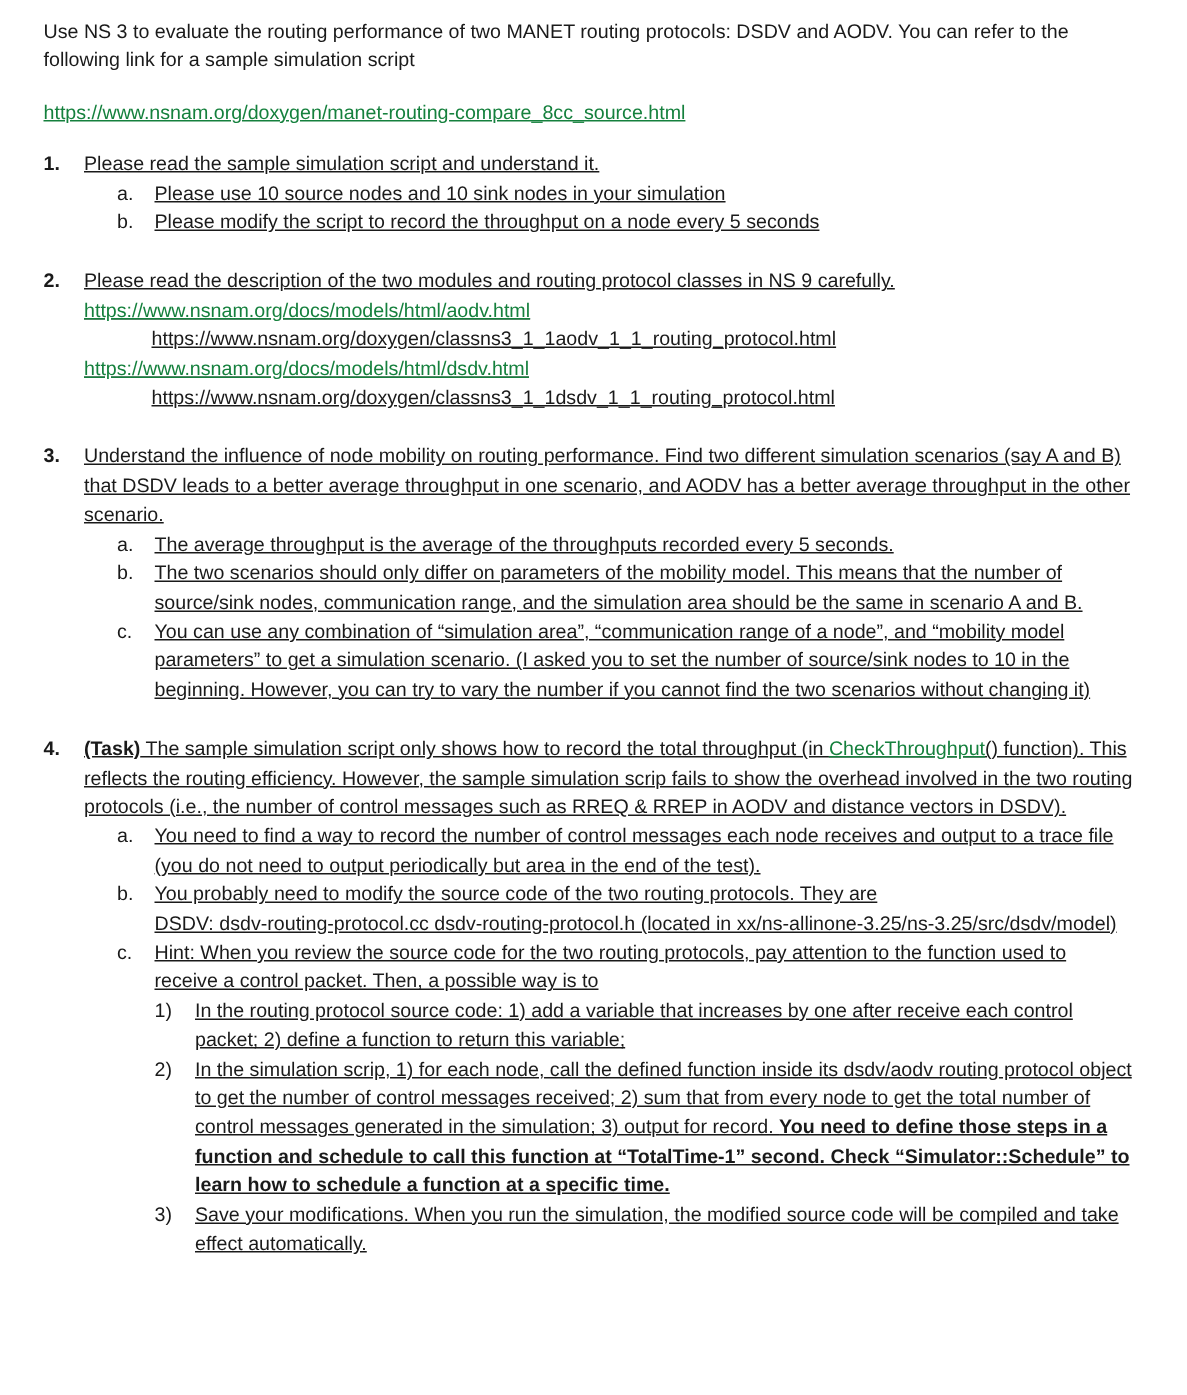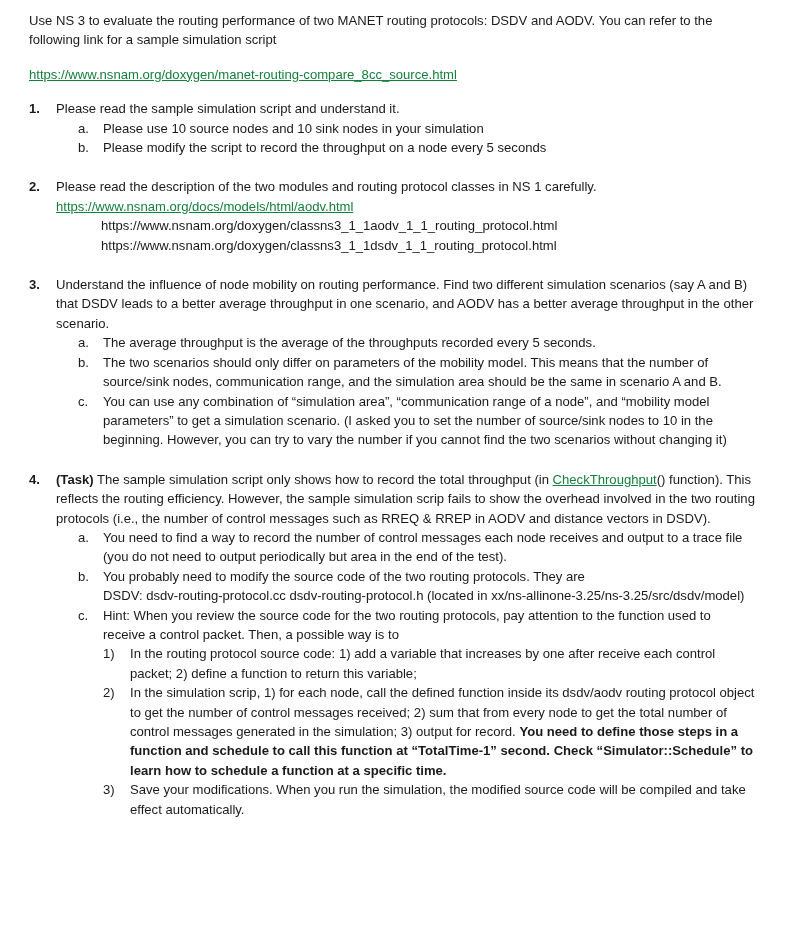--- a/index.html
+++ b/index.html
@@ -57,20 +57,21 @@
     align-items: flex-start;
   }
   .marker {
     flex: 0 0 auto;
     text-align: left;
     font-weight: normal;
   }
   .body {
     flex: 1 1 auto;
     min-width: 0;
+    text-decoration: underline;
   }
 
   
   .lvl1 > .marker { width: 27px; font-weight: bold; }
   .lvl1 { margin-left: 0px; }
 
   
   .lvl2 { margin-left: 49px; }
   .lvl2 > .marker { width: 25px; }
 
@@ -103,23 +104,24 @@
     <div class="row lvl2">
       <div class="marker">b.</div>
       <div class="body">Please modify the script to record the throughput on a node every 5 seconds</div>
     </div>
 
     <div class="gap-lg"></div>
 
     <div class="row lvl1">
       <div class="marker">2.</div>
       <div class="body">
-        <div>Please read the description of the two modules and routing protocol classes in NS 1 carefully.</div>
+        <div>Please read the description of the two modules and routing protocol classes in NS 9 carefully.</div>
         <div><span class="link">https://www.nsnam.org/docs/models/html/aodv.html</span></div>
         <div><span class="plainurl">https://www.nsnam.org/doxygen/classns3_1_1aodv_1_1_routing_protocol.html</span></div>
+        <div><span class="link">https://www.nsnam.org/docs/models/html/dsdv.html</span></div>
         <div><span class="plainurl">https://www.nsnam.org/doxygen/classns3_1_1dsdv_1_1_routing_protocol.html</span></div>
       </div>
     </div>
 
     <div class="gap-lg"></div>
 
     <div class="row lvl1">
       <div class="marker">3.</div>
       <div class="body">Understand the influence of node mobility on routing performance. Find two different simulation scenarios (say A and B) that DSDV leads to a better average throughput in one scenario, and AODV has a better average throughput in the other scenario.</div>
     </div>

